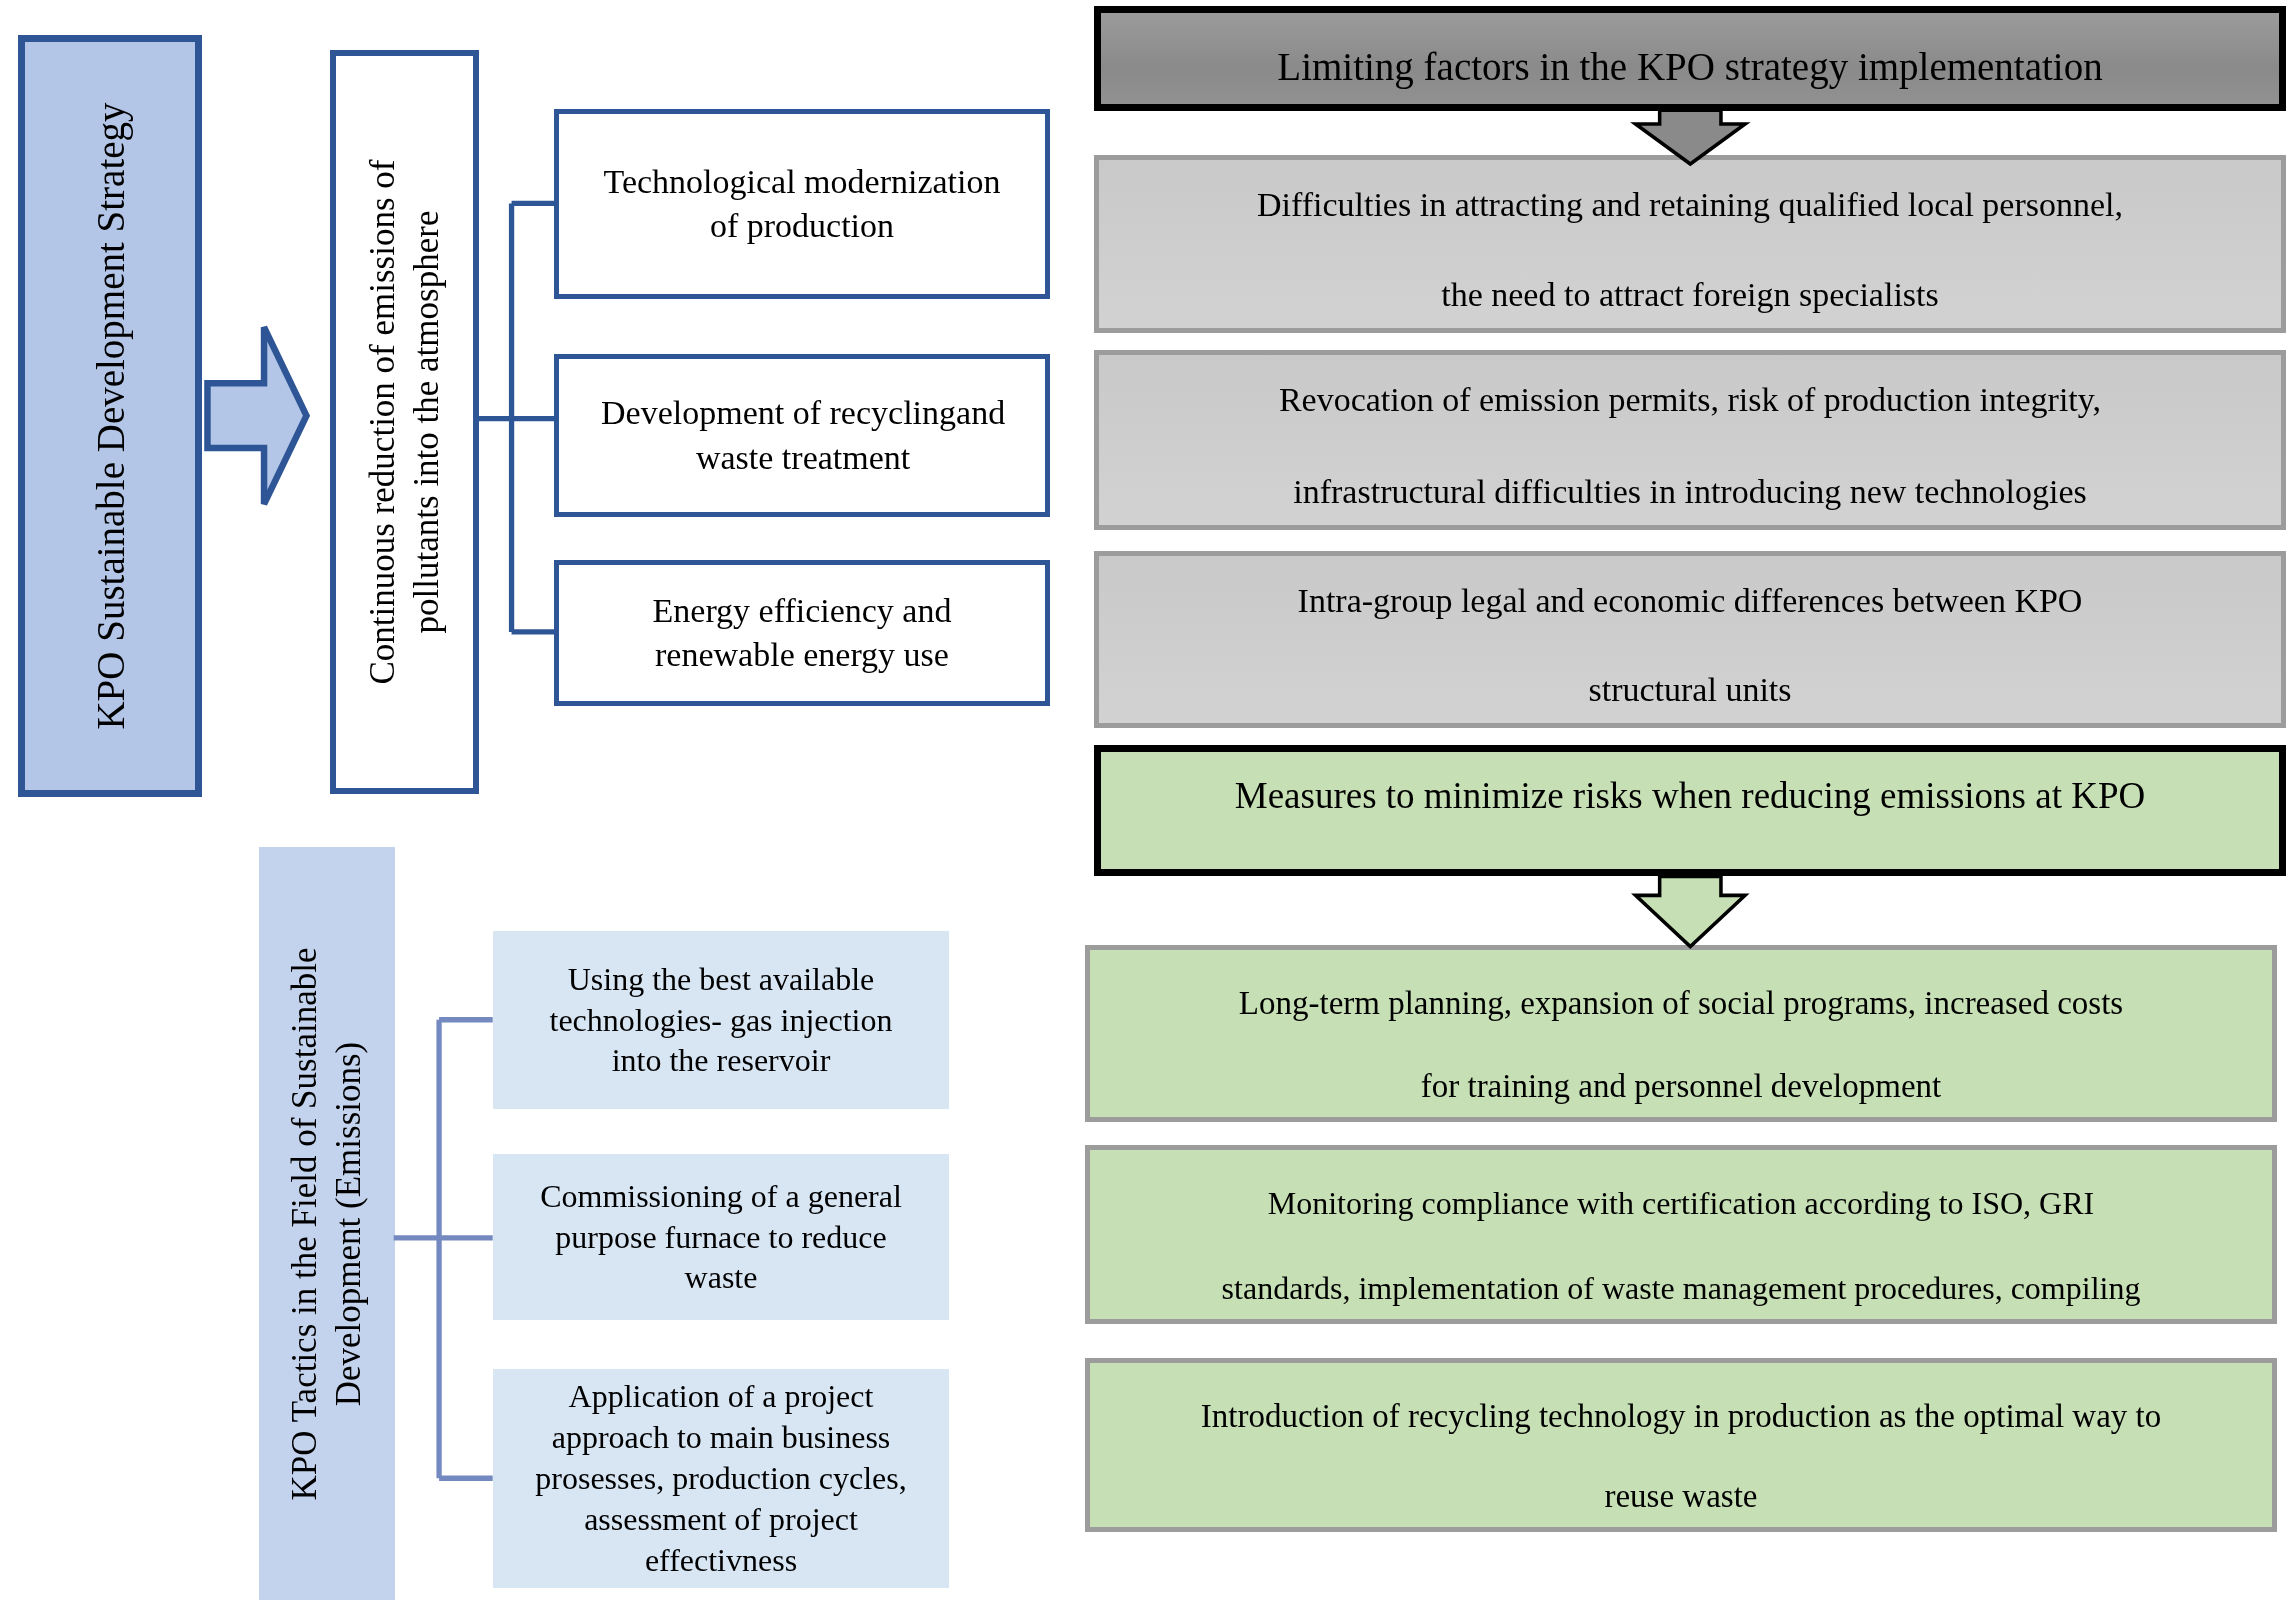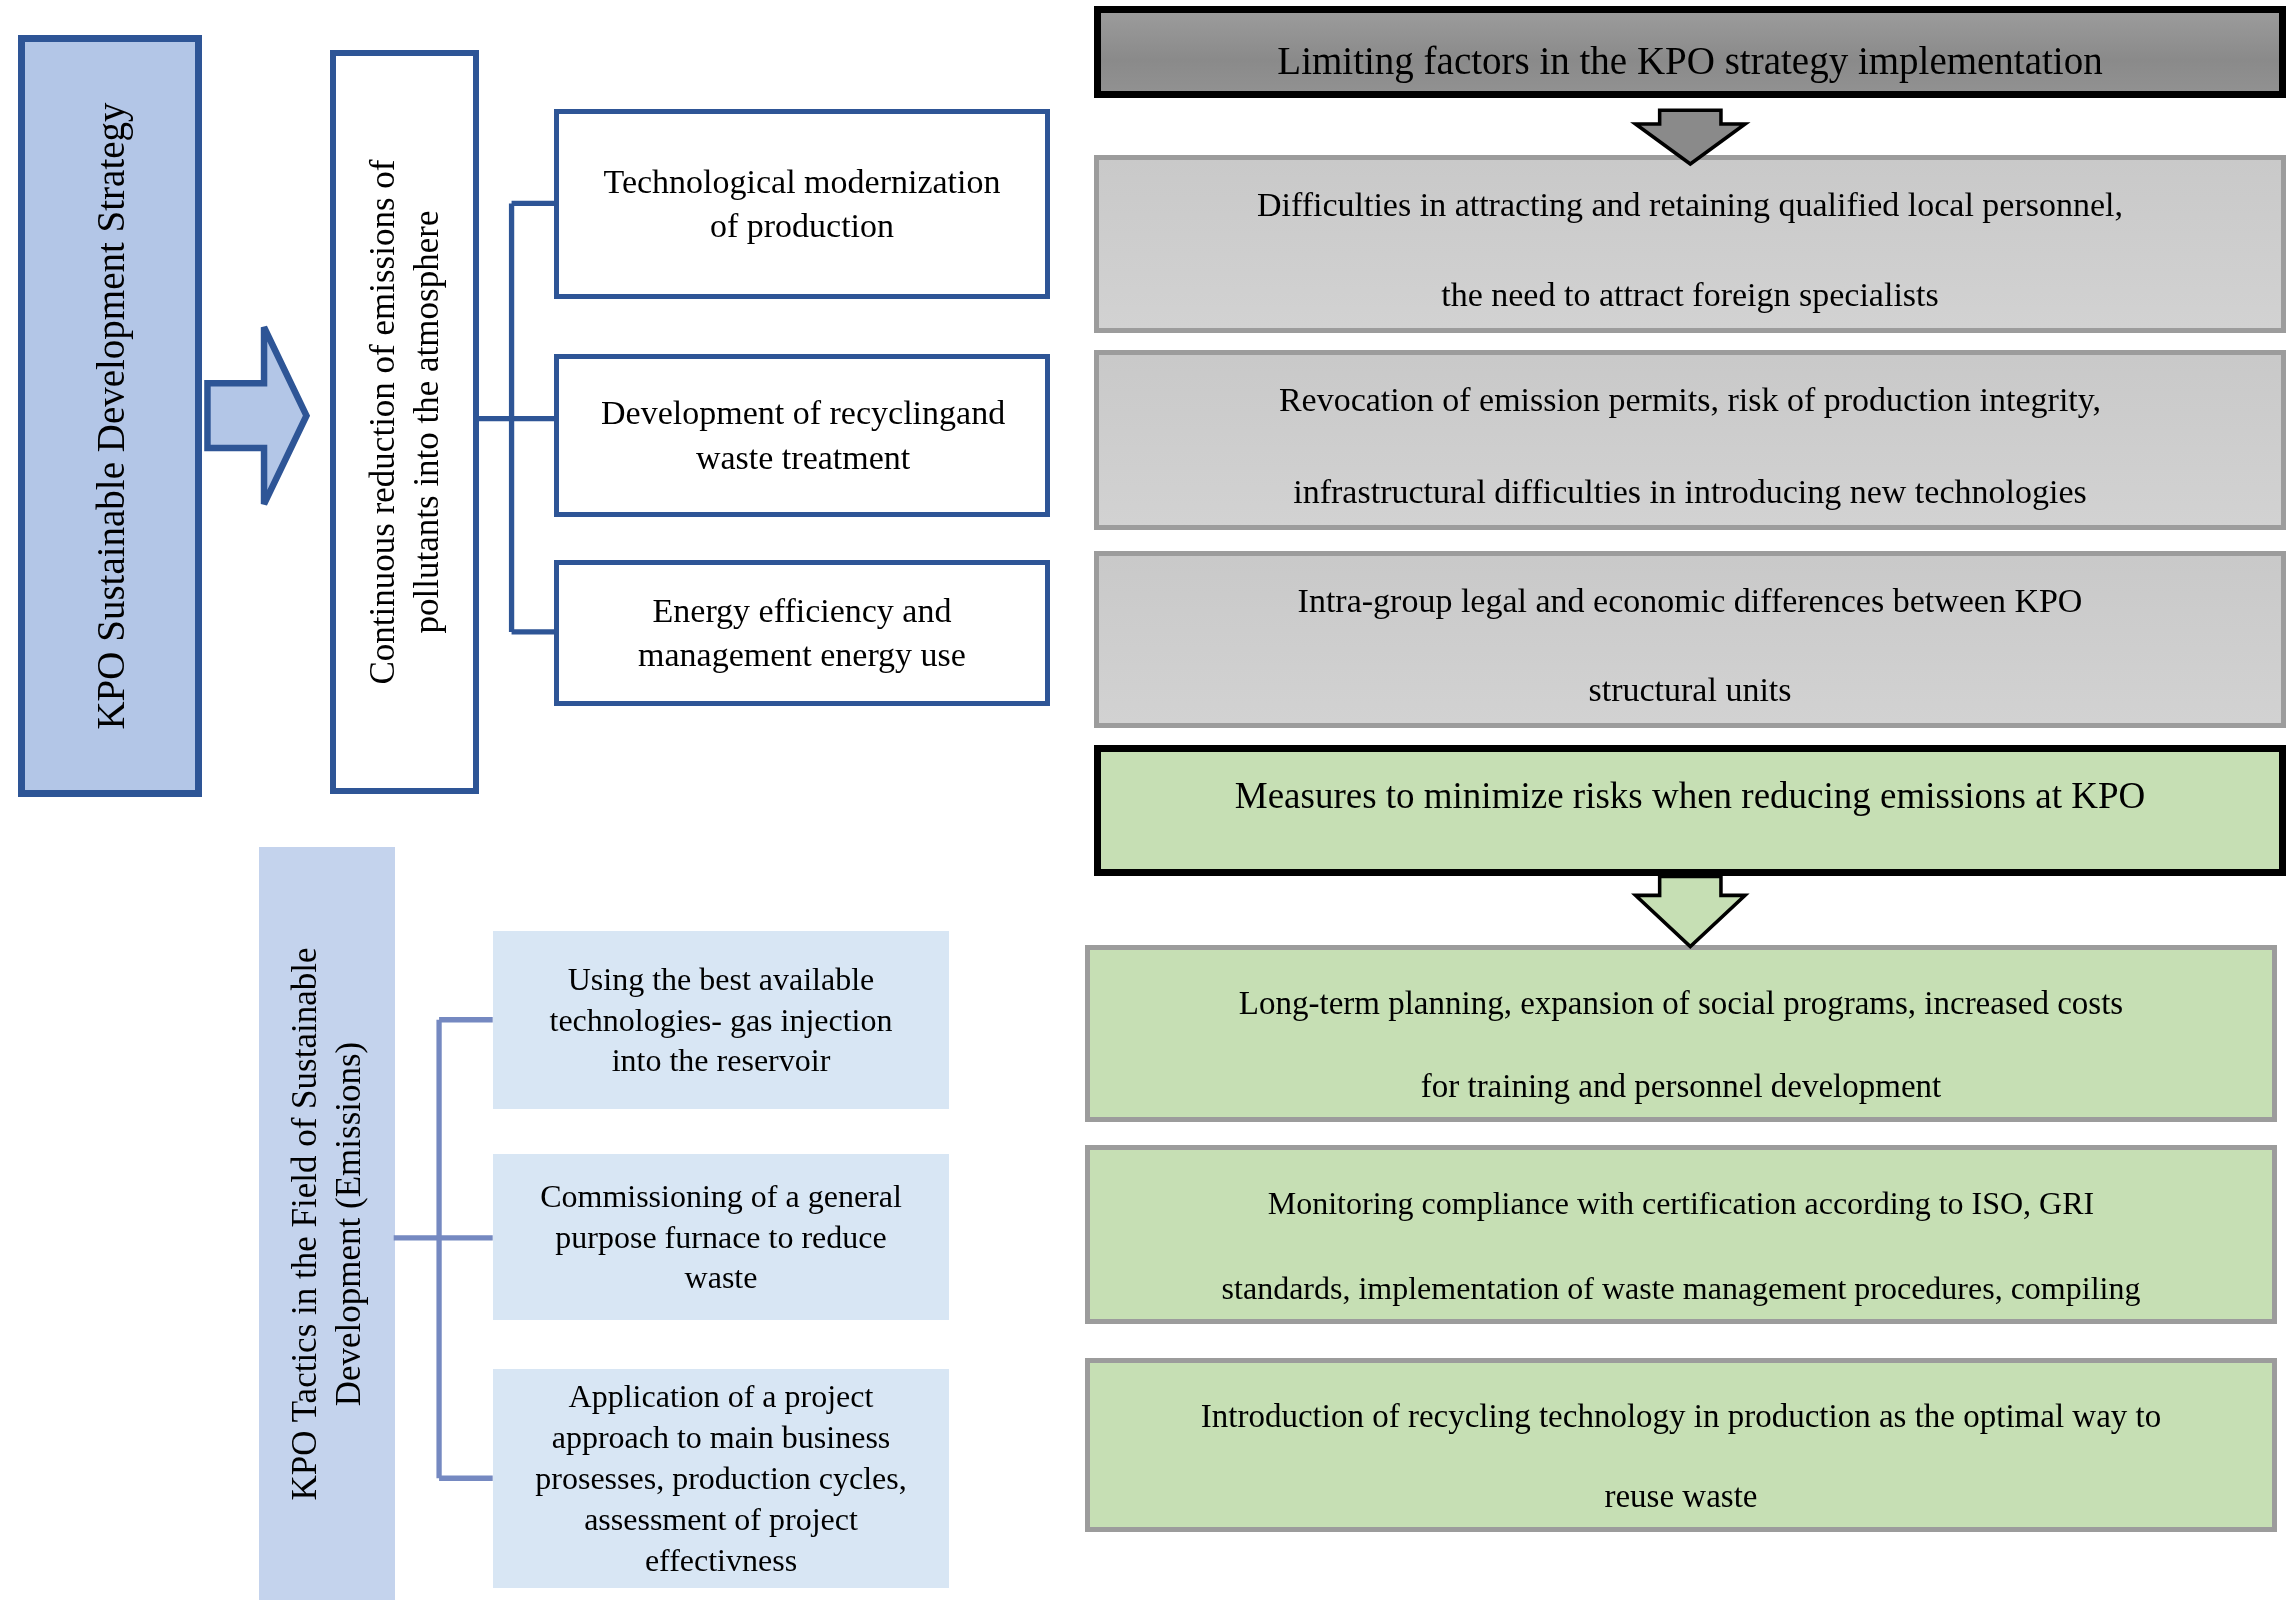--- a/index.html
+++ b/index.html
@@ -32,21 +32,21 @@
     background:var(--tactics_blue);z-index:1;}
   .tactics-box .vlabel{font-size:35px;line-height:1.25;}
   .pale-item{left:493px;width:456px;background:var(--pale_blue);z-index:1;
     display:flex;align-items:center;justify-content:center;text-align:center;
     font-size:32px;line-height:1.28;padding:4.7px 8.3px;}
   .pale-item-1{top:931px;height:178px;}
   .pale-item-2{top:1154px;height:166px;}
   .pale-item-3{top:1369px;height:219px;}
 
   
-  .limiting-header{left:1094px;top:5.9px;width:1192px;height:92px;
+  .limiting-header{left:1094px;top:5.9px;width:1192px;height:105px;
     background:linear-gradient(180deg,#9b9b9b 0%,#8a8a8a 60%,#919191 100%);
     border:7.7px solid var(--black);z-index:1;
     display:flex;align-items:center;justify-content:center;text-align:center;
     font-size:39px;padding-top:16.5px;}
   .gray-box{left:1094px;width:1192px;
     background:linear-gradient(180deg,#c9c9c9,#d2d2d2);
     border:5.9px solid var(--gray_border);z-index:1;
     display:flex;flex-direction:column;justify-content:space-between;
     text-align:center;font-size:34px;padding:26px 32px 14px 32px;}
   .gray-box-1{top:155px;height:178px;}
@@ -112,21 +112,21 @@
   </div>
   <div class="box blue-item blue-item-2">
     <div>
       <span class="bline">Development of recyclingand</span>
       <span class="bline">waste treatment</span>
     </div>
   </div>
   <div class="box blue-item blue-item-3">
     <div>
       <span class="bline">Energy efficiency and</span>
-      <span class="bline">management energy use</span>
+      <span class="bline">renewable energy use</span>
     </div>
   </div>
 
   <div class="box tactics-box">
     <span class="vlabel">
       <span class="line">KPO Tactics in the Field of Sustainable</span>
       <span class="line">Development (Emissions)</span>
     </span>
   </div>
 

